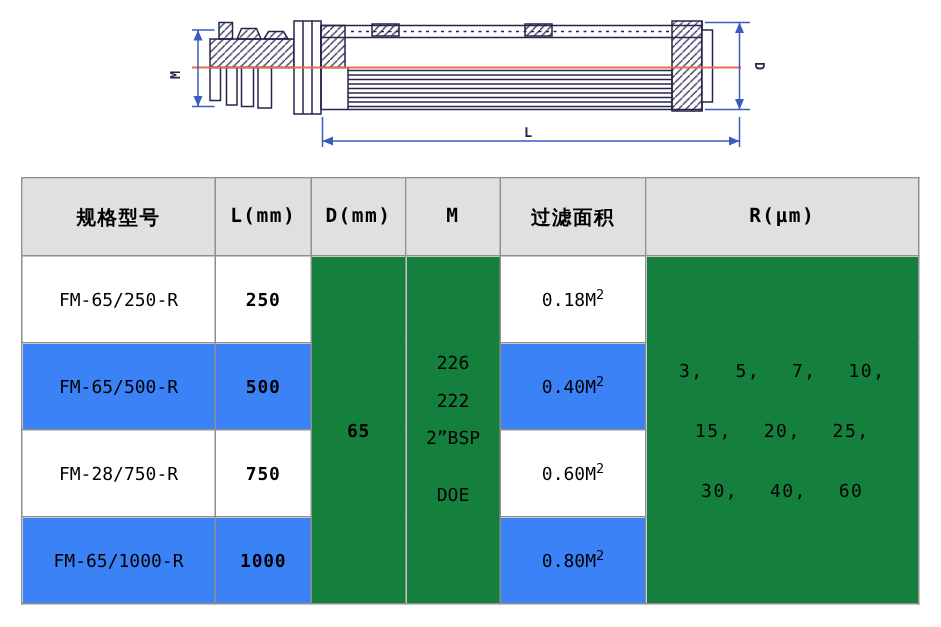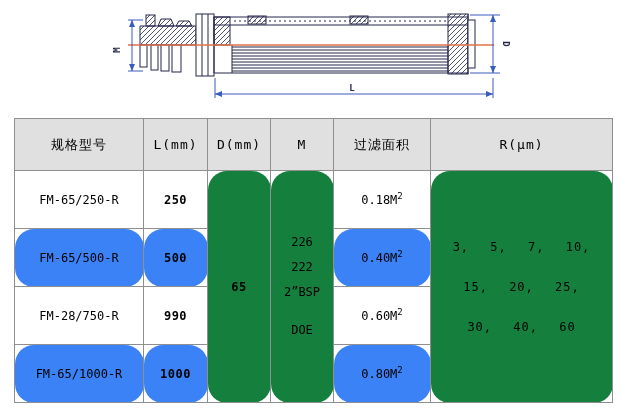--- a/index.html
+++ b/index.html
@@ -12,24 +12,24 @@
   
   .drawing{position:absolute;left:0;top:0;width:627px;height:114px;}
   
   .table-wrap{position:absolute;left:14px;top:118px;}
   table.spec{border-collapse:collapse;table-layout:fixed;width:598px;}
   .spec th,.spec td{
     border:1px solid #8f8f8f;text-align:center;vertical-align:middle;
     padding:0;overflow:hidden;
   }
   .spec th{
-    background:#e0e0e0;font-weight:normal;font-size:13px;height:51px;
+    background:#e0e0e0;font-weight:bold;font-size:13px;height:51px;
     letter-spacing:1px;
   }
-  .spec td{font-size:12px;height:57px;background:#ffffff;border-radius:19px;}
+  .spec td{font-size:12px;height:57px;background:#ffffff;}
   .spec td.alt{background:#3b82f6;}
   .spec td.merged{background:#15803d;}
   .m-cell div{line-height:25px;}
   .m-cell div.gap{margin-top:13px;}
   .r-cell div{line-height:40px;word-spacing:13px;letter-spacing:1px;}
   sup.area-sup{font-size:9px;vertical-align:super;line-height:0;}
   .spec .num{letter-spacing:0.5px;font-weight:bold;}
 </style>
 </head>
 <body>
@@ -167,21 +167,21 @@
     <tr>
       <td class="alt">FM-65/500-R</td>
       <td class="alt num">500</td>
       <td class="alt">
         <span>0.40M</span><sup class="area-sup">2</sup>
       </td>
     </tr>
 
     <tr>
       <td>FM-28/750-R</td>
-      <td class="num">990</td>
+      <td class="num">750</td>
       <td>
         <span>0.60M</span><sup class="area-sup">2</sup>
       </td>
     </tr>
 
     <tr>
       <td class="alt">FM-65/1000-R</td>
       <td class="alt num">1000</td>
       <td class="alt">
         <span>0.80M</span><sup class="area-sup">2</sup>

